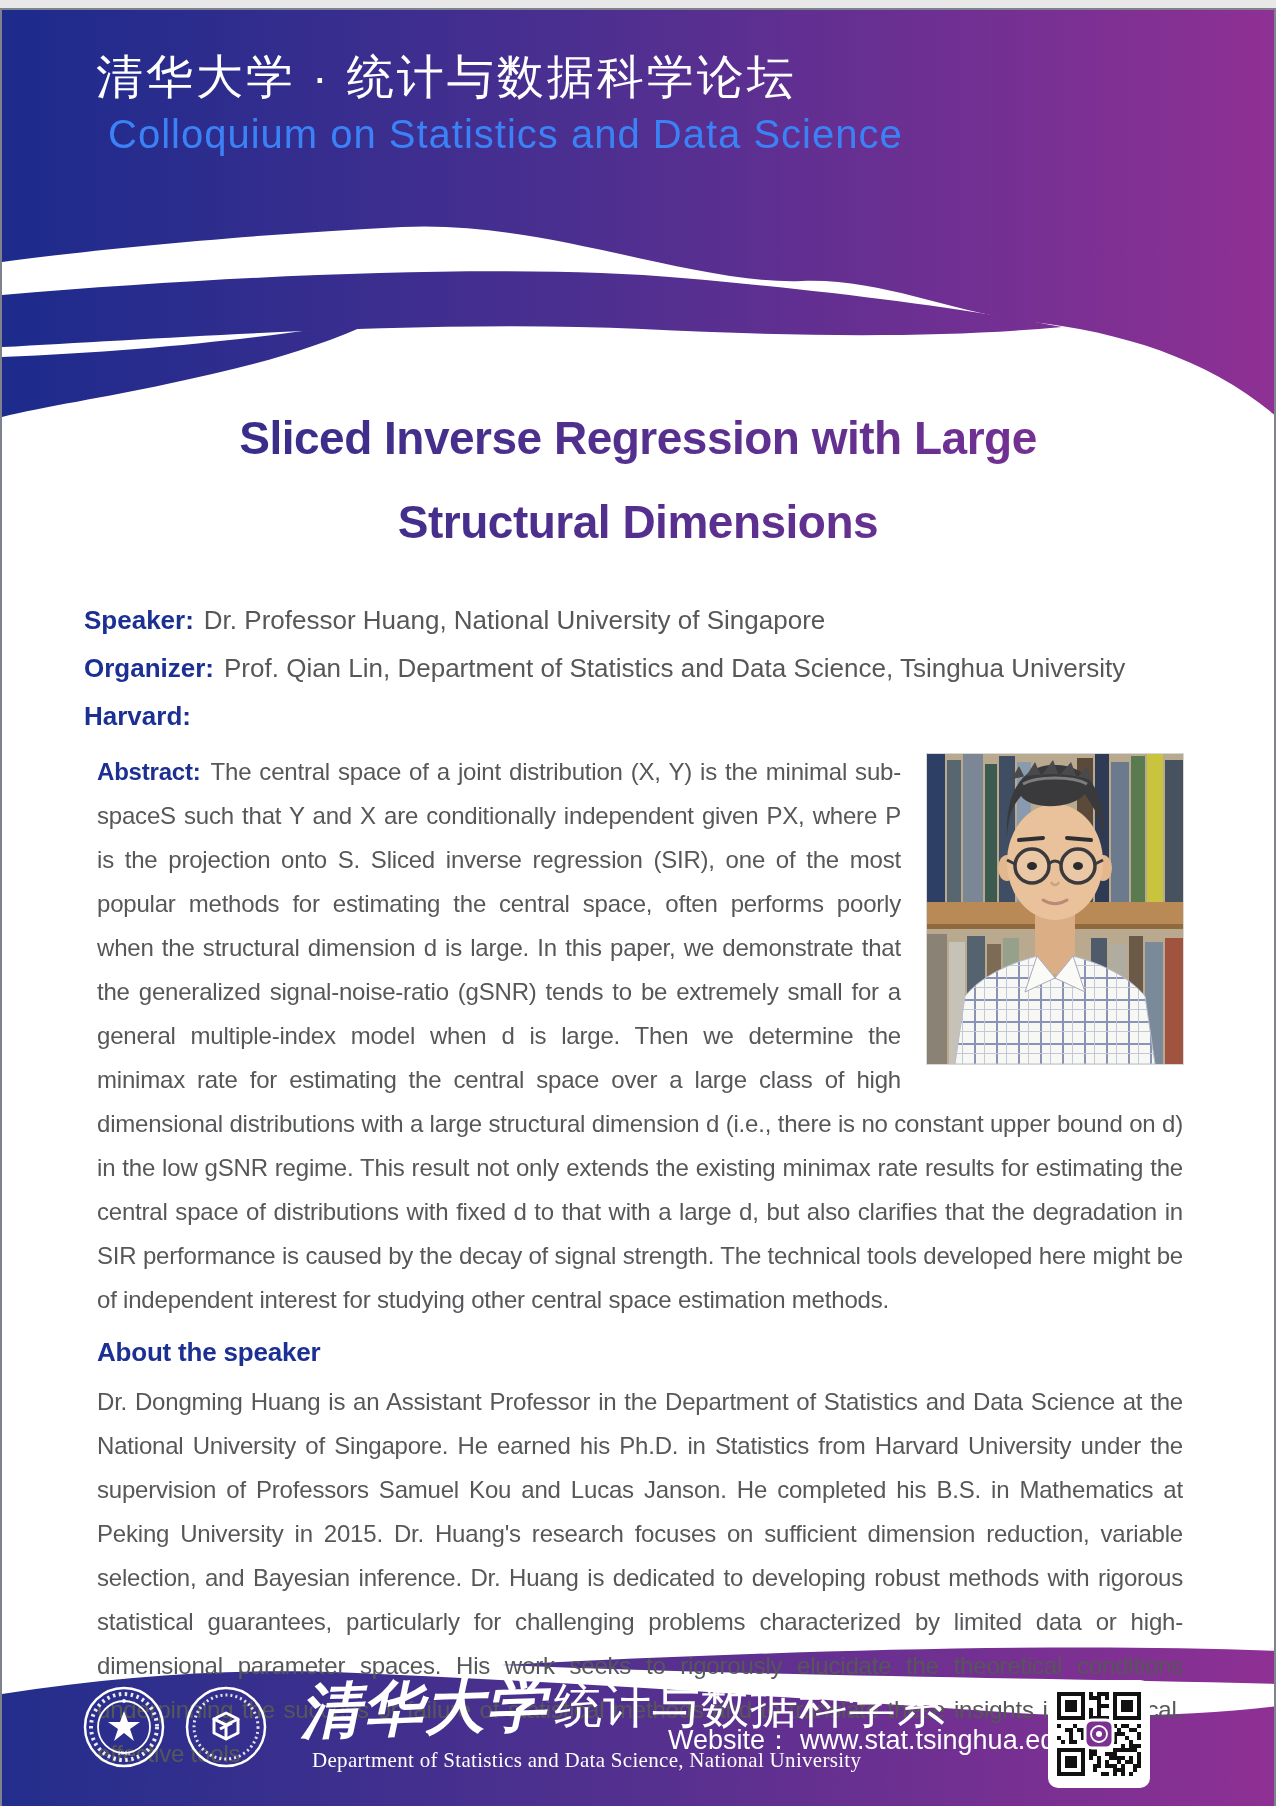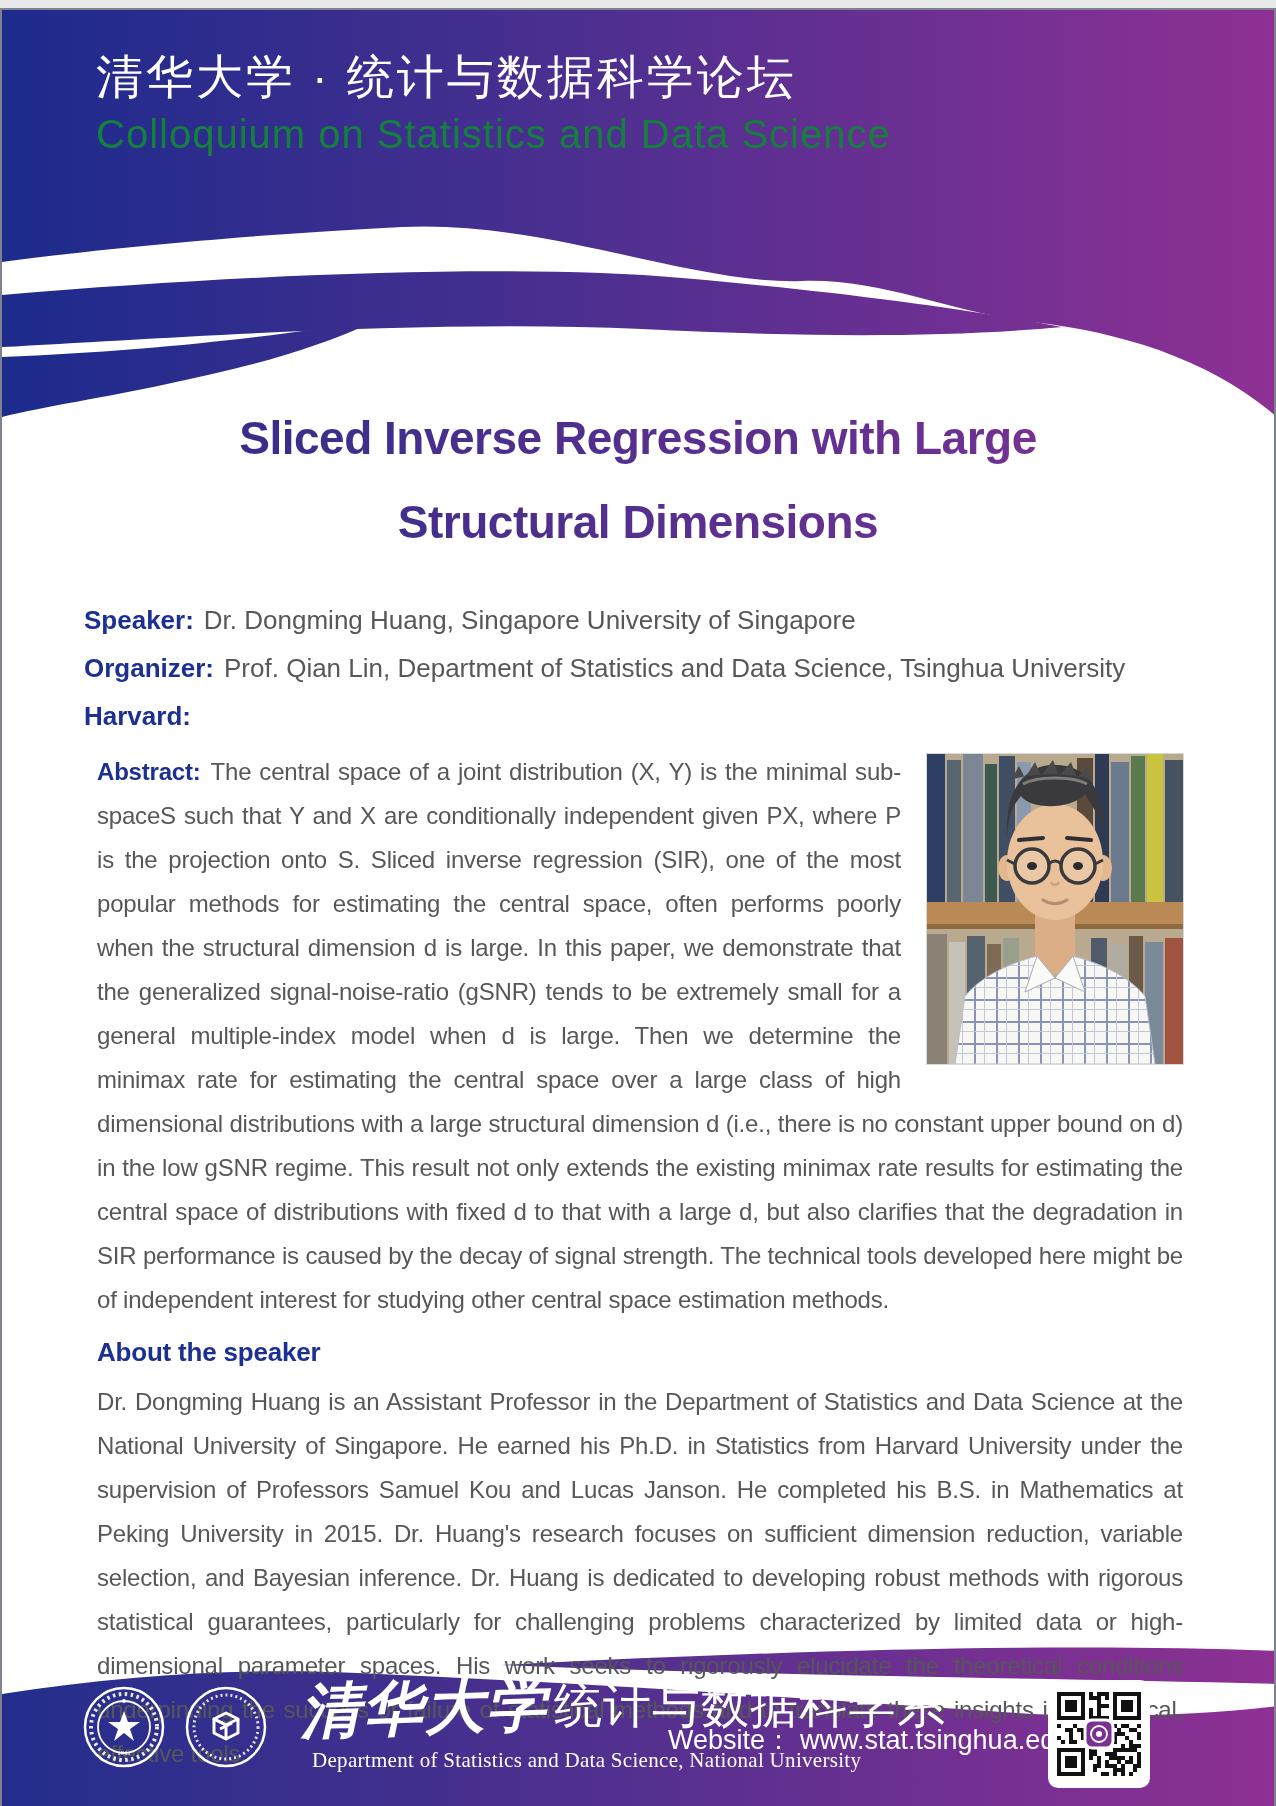--- a/index.html
+++ b/index.html
@@ -10,21 +10,21 @@
   }
   svg{display:block;}
 
   
   .hdr-svg{position:absolute;top:0;left:0;}
   .hdr-zh{
     position:absolute;top:36px;left:94px;color:#ffffff;
     font-size:47px;font-weight:400;letter-spacing:3px;z-index:3;
   }
   .hdr-en{
-    position:absolute;top:102px;left:94px;color:#15803d;
+    position:absolute;top:102px;left:106px;color:#3b82f6;
     font-size:40px;font-weight:300;letter-spacing:1px;z-index:3;
   }
 
   
   .talk-title{
     position:absolute;top:386px;left:0;width:100%;text-align:center;z-index:3;
     font-size:46px;font-weight:bold;letter-spacing:-0.5px;line-height:84px;
     color:#53308f;
   }
   @supports ((-webkit-background-clip:text) or (background-clip:text)){
@@ -105,21 +105,21 @@
   <div class="hdr-en">Colloquium on Statistics and Data Science</div>
 
   <div class="talk-title">
     <div>Sliced Inverse Regression with Large</div>
     <div>Structural Dimensions</div>
   </div>
 
   <div class="info">
     <div class="info-line">
       <span class="lbl">Speaker:</span>
-      <span>Dr. Dongming Huang, Singapore University of Singapore</span>
+      <span>Dr. Professor Huang, National University of Singapore</span>
     </div>
     <div class="info-line">
       <span class="lbl">Organizer:</span>
       <span>Prof. Qian Lin, Department of Statistics and Data Science, Tsinghua University</span>
     </div>
     <div class="info-line">
       <span class="lbl">Harvard:</span>
     </div>
   </div>
 

